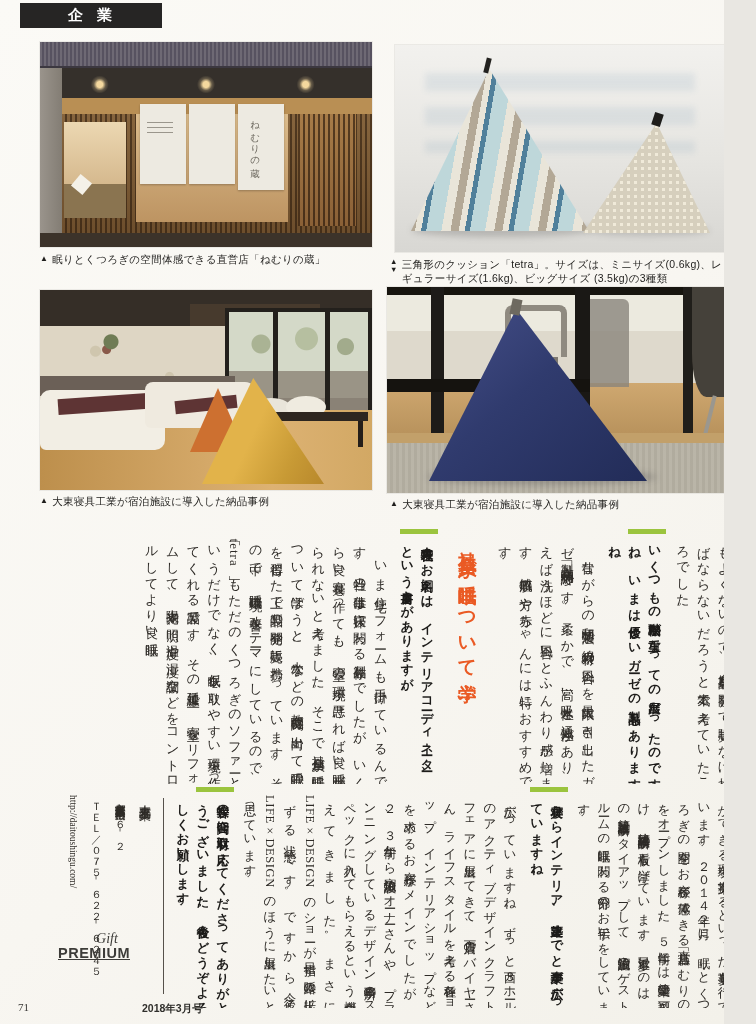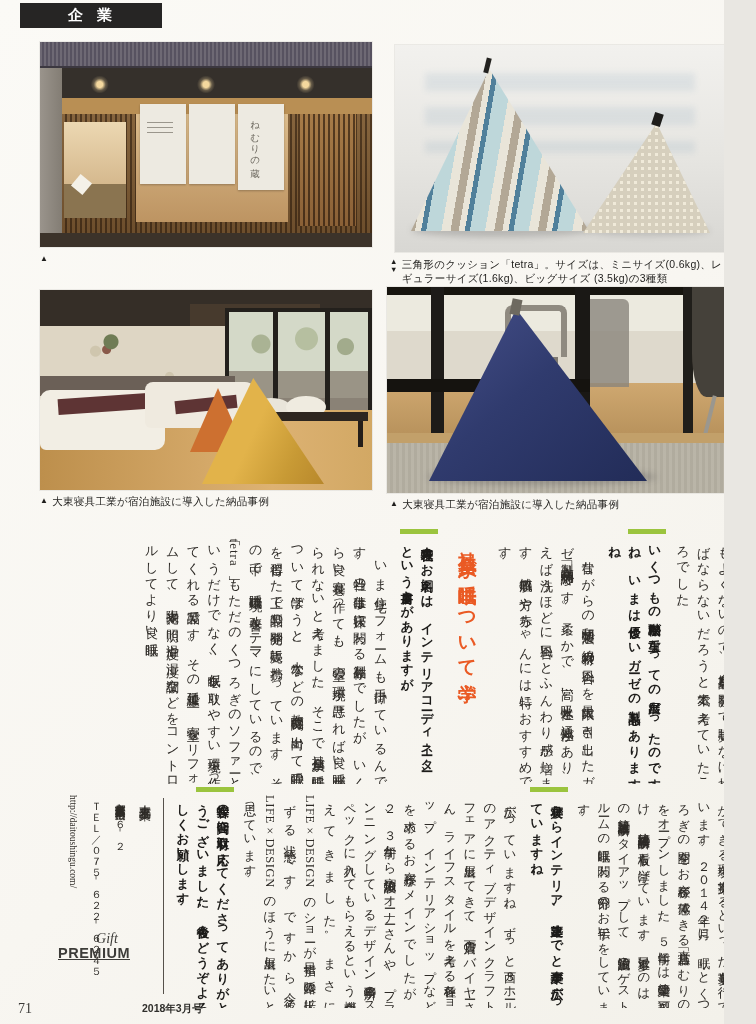--- a/index.html
+++ b/index.html
@@ -157,21 +157,21 @@
     font-family:"Liberation Sans","DejaVu Sans",sans-serif;
     font-weight:bold;font-size:18.5px;letter-spacing:2.5px;
     color:var(--accent_orange);margin-right:12px;margin-left:15px;
   }
   .company-rule{width:1px;height:196px;background:#56514b;margin:3px 9px 0 9px;}
   .co{font-family:"Liberation Serif","DejaVu Serif",serif;margin-left:5px;}
   .co-name{font-size:12px;letter-spacing:1px;}
   .co-addr,.co-tel{font-size:10.5px;letter-spacing:.5px;}
   .co-url{font-size:9.5px;letter-spacing:0;}
   
-  .page-num{position:absolute;left:18px;top:1001px;font-size:14px;color:#3a3936;}
+  .page-num{position:absolute;left:18px;top:1001px;font-size:11px;color:#3a3936;}
   .brand{position:absolute;left:52px;top:932px;width:84px;color:#3d3c39;text-align:center;}
   .brand-script{display:block;font-style:italic;font-family:"Liberation Serif","DejaVu Serif",serif;font-size:14px;line-height:1;margin-left:26px;}
   .brand-main{display:block;font-family:"Liberation Sans","DejaVu Sans",sans-serif;font-weight:bold;font-size:14.5px;letter-spacing:.5px;line-height:1.1;text-decoration:underline;}
   .issue{position:absolute;left:142px;top:1002px;font-family:"Liberation Sans","DejaVu Sans",sans-serif;font-weight:bold;font-size:10.5px;color:#2f2e2b;}
 </style>
 </head>
 <body>
 
 <div class="page">
 
@@ -255,20 +255,21 @@
       <div class="nv-metal"></div>
       <div class="nv-wood"></div>
       <div class="nv-carpet"></div>
       <div class="nv-cushshadow"></div>
       <div class="nv-cushion"></div>
       <div class="nv-tag"></div>
     </div>
 
     <div class="caption" style="left:40px;top:211px;width:332px;">
       <span class="cap-marker">▲</span>
+      <span>眠りとくつろぎの空間体感できる直営店「ねむりの蔵」</span>
     </div>
     <div class="caption" style="left:390px;top:216px;width:342px;">
       <span class="cap-marker stack">
         <span>▲</span>
         <span>▼</span>
       </span>
       <span>三角形のクッション「tetra」。サイズは、ミニサイズ(0.6kg)、レギュラーサイズ(1.6kg)、ビッグサイズ (3.5kg)の3種類</span>
     </div>
     <div class="caption" style="left:40px;top:453px;width:332px;">
       <span class="cap-marker">▲</span>

